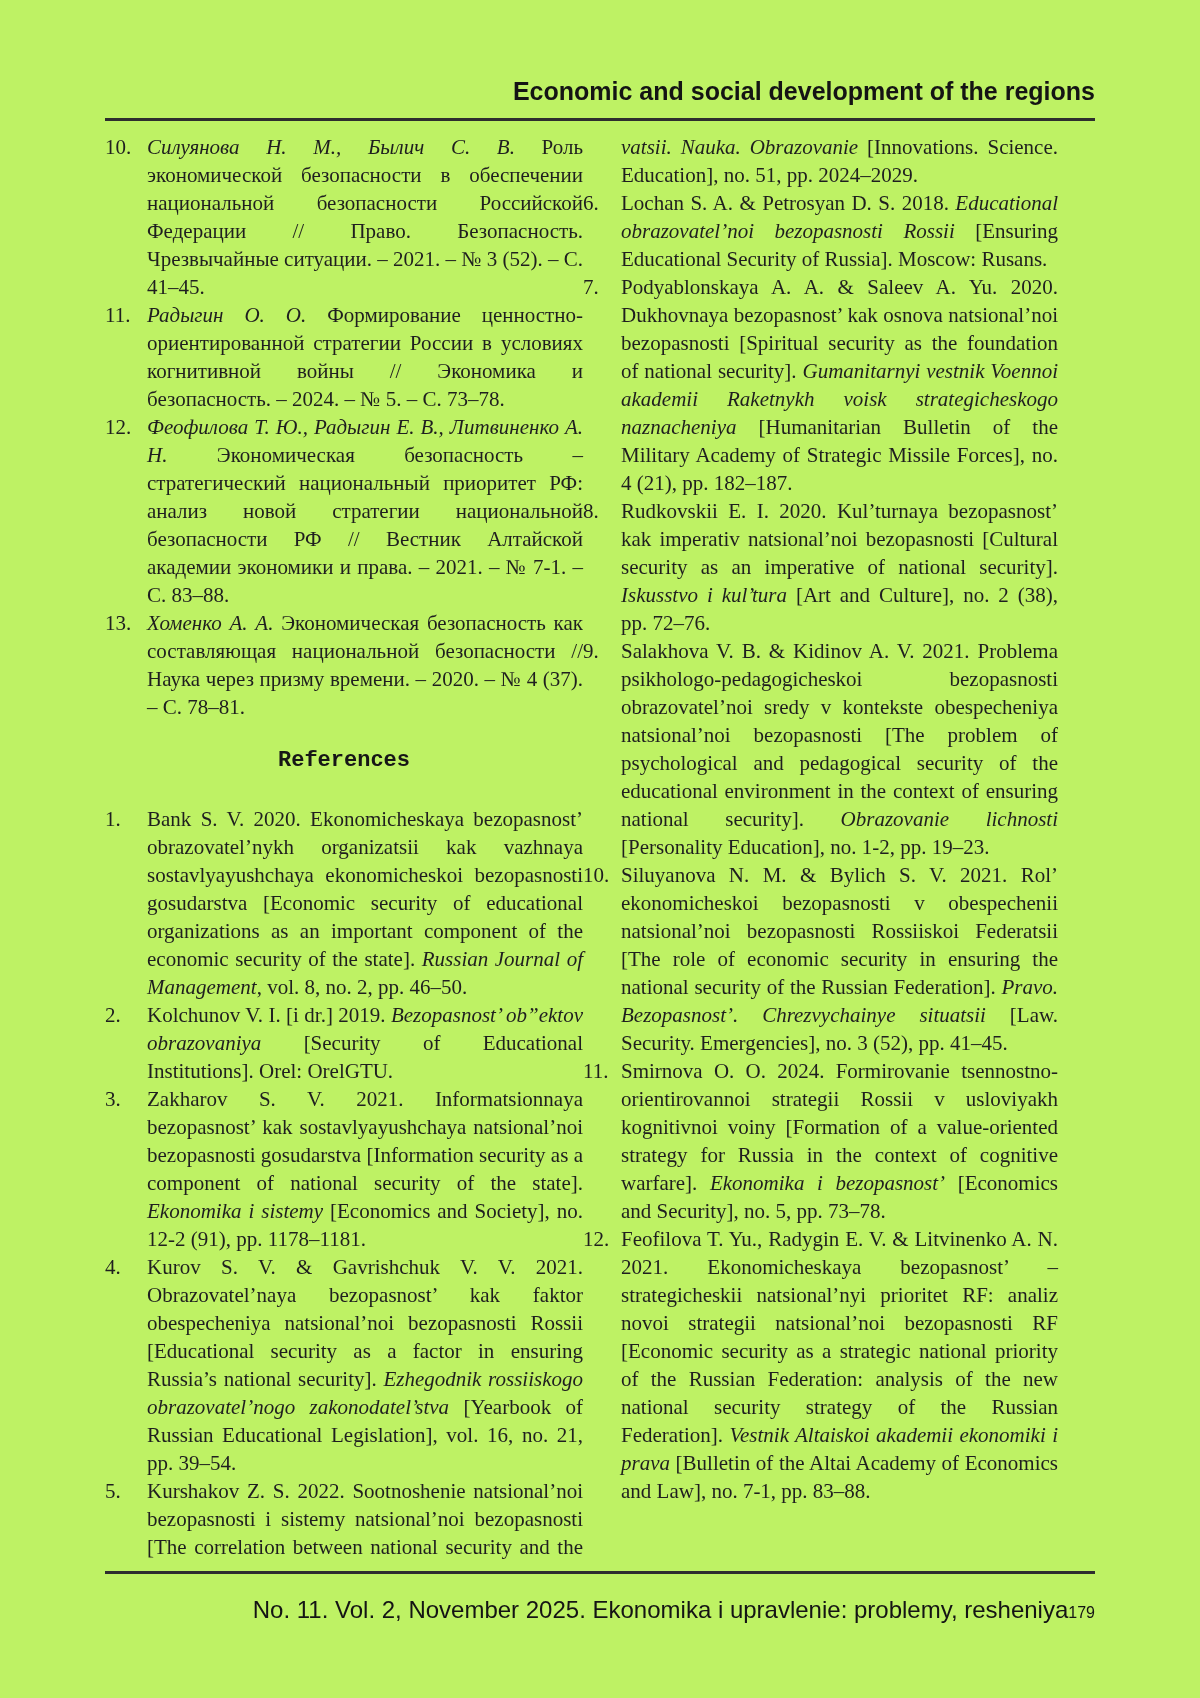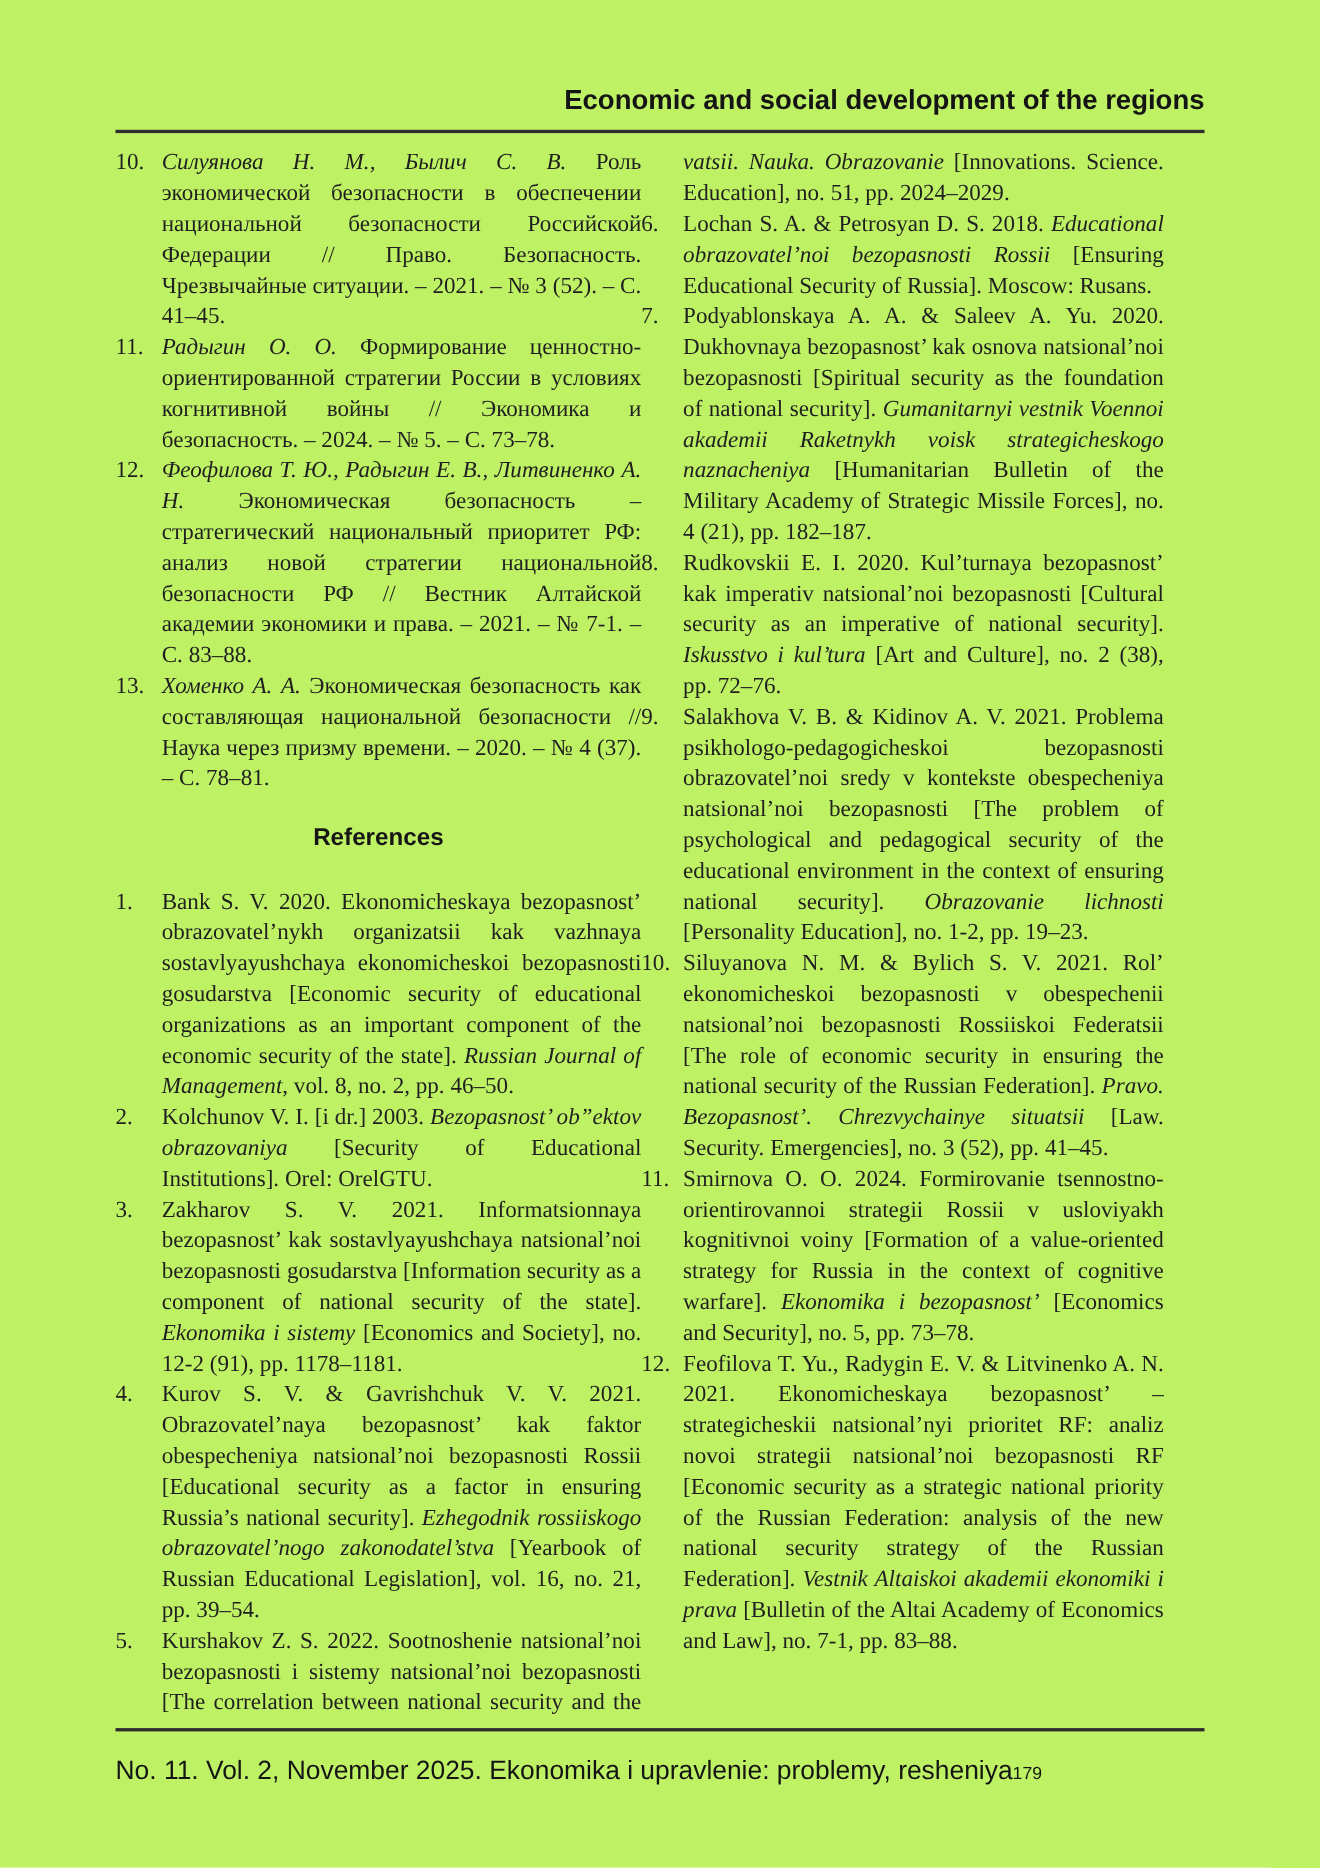--- a/index.html
+++ b/index.html
@@ -48,33 +48,33 @@
     position:absolute;
     left:0;top:0;
     font-style:normal;
   }
   .ref i{}
   .refs-heading{
     margin:26px 0 30px 0;
     text-align:center;
     font-size:22px;
     font-weight:700;
-    font-family:Liberation Sans, sans-serif;
+    font-family:Liberation Mono, monospace;
     color:#161616;
   }
   .footer-rule{
     position:absolute;
     top:1571px;left:105px;right:105px;
     height:3px;background:#2e2e2e;
   }
   .footer-row{
     position:absolute;
     top:1596px;left:105px;right:105px;
     display:flex;
-    justify-content:flex-start;
+    justify-content:flex-end;
     align-items:baseline;
     font-family:"Liberation Sans","DejaVu Sans",sans-serif;
     font-size:24px;
     line-height:28px;
     color:#141414;
   }
   .footer-page{font-size:16px;}
 </style>
 </head>
 <body>
@@ -89,21 +89,21 @@
     <section class="col col-left">
       <div class="refs" id="ru-refs" lang="ru">
           <div class="ref"><span class="ref-num">10.</span><i>Силуянова Н. М., Былич С. В.</i><span> Роль экономической безопасности в обеспечении национальной безопасности Российской Федерации // Право. Безопасность. Чрезвычайные ситуации. – 2021. – № 3 (52). – С. 41–45.</span></div>
           <div class="ref"><span class="ref-num">11.</span><i>Радыгин О. О.</i><span> Формирование ценностно-ориентированной стратегии России в условиях когнитивной войны // Экономика и безопасность. – 2024. – № 5. – С. 73–78.</span></div>
           <div class="ref"><span class="ref-num">12.</span><i>Феофилова Т. Ю., Радыгин Е. В., Литвиненко А. Н.</i><span> Экономическая безопасность – стратегический национальный приоритет РФ: анализ новой стратегии национальной безопасности РФ // Вестник Алтайской академии экономики и права. – 2021. – № 7-1. – С. 83–88.</span></div>
           <div class="ref"><span class="ref-num">13.</span><i>Хоменко А. А.</i><span> Экономическая безопасность как составляющая национальной безопасности // Наука через призму времени. – 2020. – № 4 (37). – С. 78–81.</span></div>
         </div>
       <h2 class="refs-heading">References</h2>
       <div class="refs" id="en-refs-left" lang="en">
           <div class="ref"><span class="ref-num">1.</span><span>Bank S. V. 2020. Ekonomicheskaya bezopasnost’ obrazovatel’nykh organizatsii kak vazhnaya sostavlyayushchaya ekonomicheskoi bezopasnosti gosudarstva [Economic security of educational organizations as an important component of the economic security of the state]. </span><i>Russian Journal of Management</i><span>, vol. 8, no. 2, pp. 46–50.</span></div>
-          <div class="ref"><span class="ref-num">2.</span><span>Kolchunov V. I. [i dr.] 2003. </span><i>Bezopasnost’ ob”ektov obrazovaniya</i><span> [Security of Educational Institutions]. Orel: OrelGTU.</span></div>
+          <div class="ref"><span class="ref-num">2.</span><span>Kolchunov V. I. [i dr.] 2019. </span><i>Bezopasnost’ ob”ektov obrazovaniya</i><span> [Security of Educational Institutions]. Orel: OrelGTU.</span></div>
           <div class="ref"><span class="ref-num">3.</span><span>Zakharov S. V. 2021. Informatsionnaya bezopasnost’ kak sostavlyayushchaya natsional’noi bezopasnosti gosudarstva [Information security as a component of national security of the state]. </span><i>Ekonomika i sistemy</i><span> [Economics and Society], no. 12-2 (91), pp. 1178–1181.</span></div>
           <div class="ref"><span class="ref-num">4.</span><span>Kurov S. V. &amp; Gavrishchuk V. V. 2021. Obrazovatel’naya bezopasnost’ kak faktor obespecheniya natsional’noi bezopasnosti Rossii [Educational security as a factor in ensuring Russia’s national security]. </span><i>Ezhegodnik rossiiskogo obrazovatel’nogo zakonodatel’stva</i><span> [Yearbook of Russian Educational Legislation], vol. 16, no. 21, pp. 39–54.</span></div>
           <div class="ref"><span class="ref-num">5.</span><span>Kurshakov Z. S. 2022. Sootnoshenie natsional’noi bezopasnosti i sistemy natsional’noi bezopasnosti [The correlation between national security and the national security system]. </span><i>Inno-</i></div>
         </div>
     </section>
 
     <section class="col col-right">
       <div class="refs" id="en-refs-right" lang="en">
           <div class="ref cont"><i>vatsii. Nauka. Obrazovanie</i><span> [Innovations. Science. Education], no. 51, pp. 2024–2029.</span></div>
           <div class="ref"><span class="ref-num">6.</span><span>Lochan S. A. &amp; Petrosyan D. S. 2018. </span><i>Educational obrazovatel’noi bezopasnosti Rossii</i><span> [Ensuring Educational Security of Russia]. Moscow: Rusans.</span></div>

